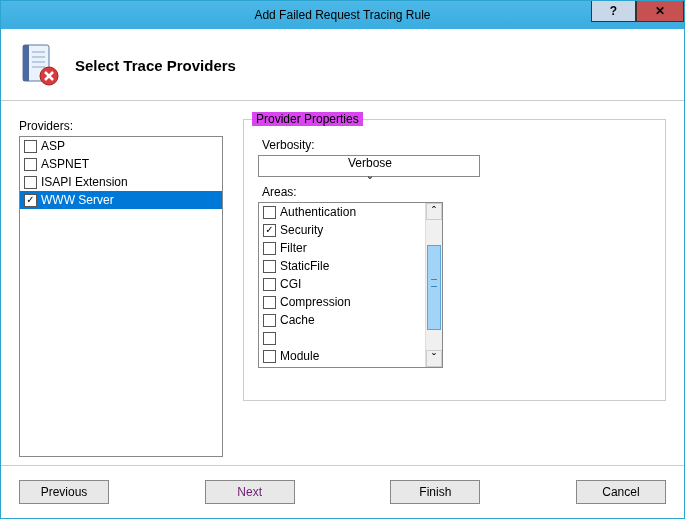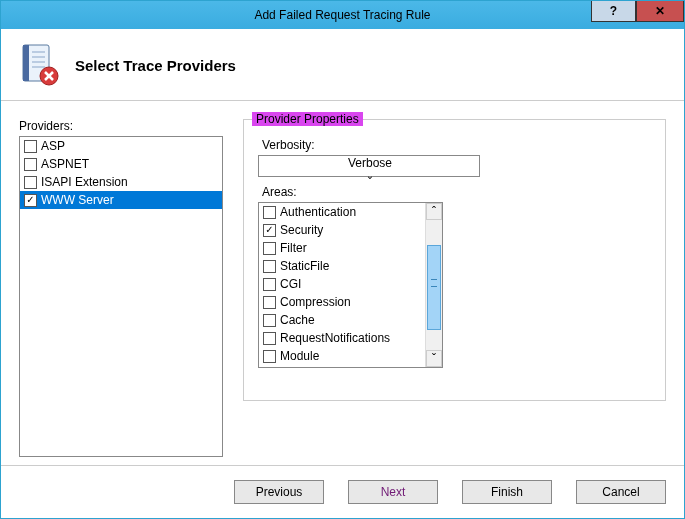--- a/index.html
+++ b/index.html
@@ -27,21 +27,21 @@
 .select { width: 222px; height: 22px; border: 1px solid #888; background: #fff; display: flex; align-items: center; justify-content: space-between; padding: 0 4px 0 6px; flex-direction: column; }
 .select .arrow { font-size: 10px; }
 .areas-box { width: 185px; height: 166px; border: 1px solid #888; background: #fff; display: flex; }
 .areas-list { flex: 1; overflow: hidden; }
 .area-item { display: flex; align-items: center; gap: 4px; padding: 1px 4px; height: 18px; }
 .scrollbar { width: 17px; background: #f0f0f0; display: flex; flex-direction: column; border-left: 1px solid #ddd; }
 .sb-btn { height: 17px; background: #f0f0f0; border: 1px solid #ccc; display: flex; align-items: center; justify-content: center; font-size: 9px; }
 .sb-track { flex: 1; position: relative; }
 .sb-thumb { position: absolute; left: 1px; right: 1px; top: 25px; height: 85px; background: #a3d4f7; border: 1px solid #5aa6da; }
 .sb-thumb::after { content:""; position:absolute; left:3px; right:3px; top:40%; height:6px; border-top:1px solid #3a86ba; border-bottom:1px solid #3a86ba;}
-.footer { border-top: 1px solid #ccc; padding: 14px 18px; display: flex; justify-content: flex-end; gap: 24px; }
+.footer { border-top: 1px solid #ccc; padding: 14px 18px; display: flex; justify-content: space-between; gap: 24px; }
 .btn { width: 90px; height: 24px; border: 1px solid #888; background: #e8e8e8; display: flex; align-items: center; justify-content: center; }
 .btn.disabled { color: #701a75; }
 .doc-icon-svg { width:40px; height:42px; }
 </style>
 </head>
 <body>
 
 <div class="window">
 
   <div class="titlebar">
@@ -132,21 +132,20 @@
               <div class="area-item">
                 <span class="chk"></span>
                 <span>Compression</span>
               </div>
               <div class="area-item">
                 <span class="chk"></span>
                 <span>Cache</span>
               </div>
               <div class="area-item">
                 <span class="chk"></span>
-                <span>RequestNotifications</span>
               </div>
               <div class="area-item">
                 <span class="chk"></span>
                 <span>Module</span>
               </div>
             </div>
           <div class="scrollbar">
             <div class="sb-btn">
                 <span>ˆ</span>
               </div>

